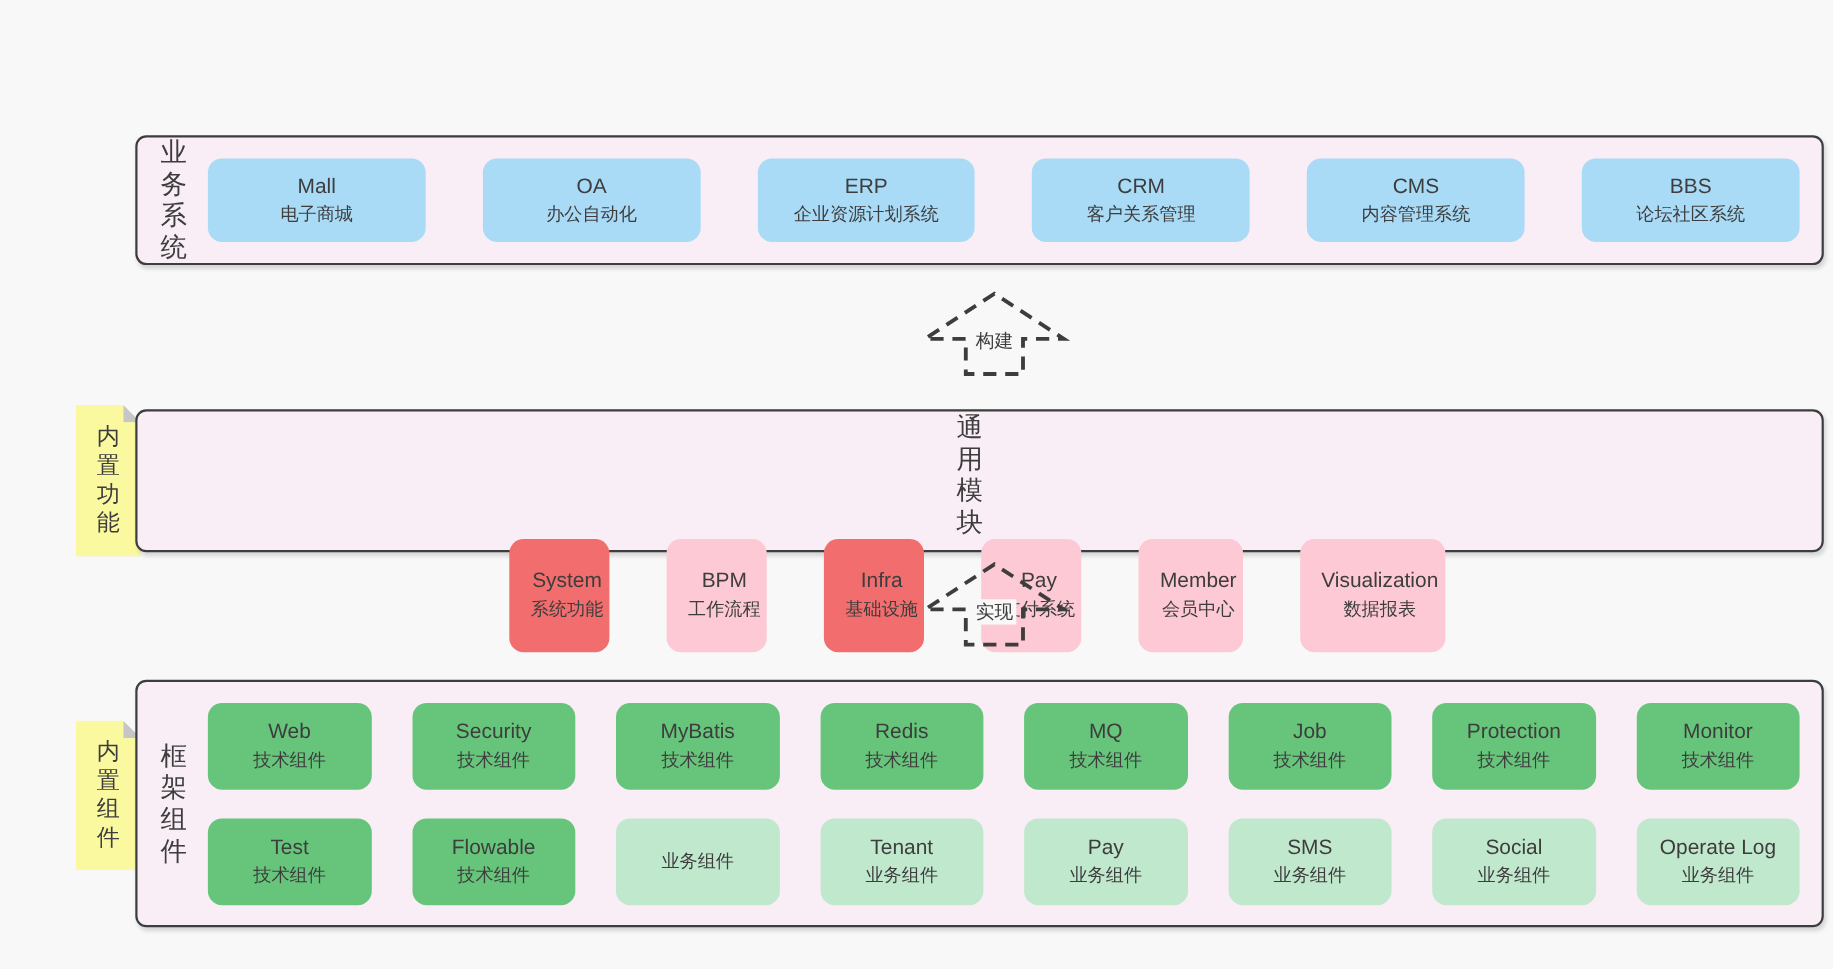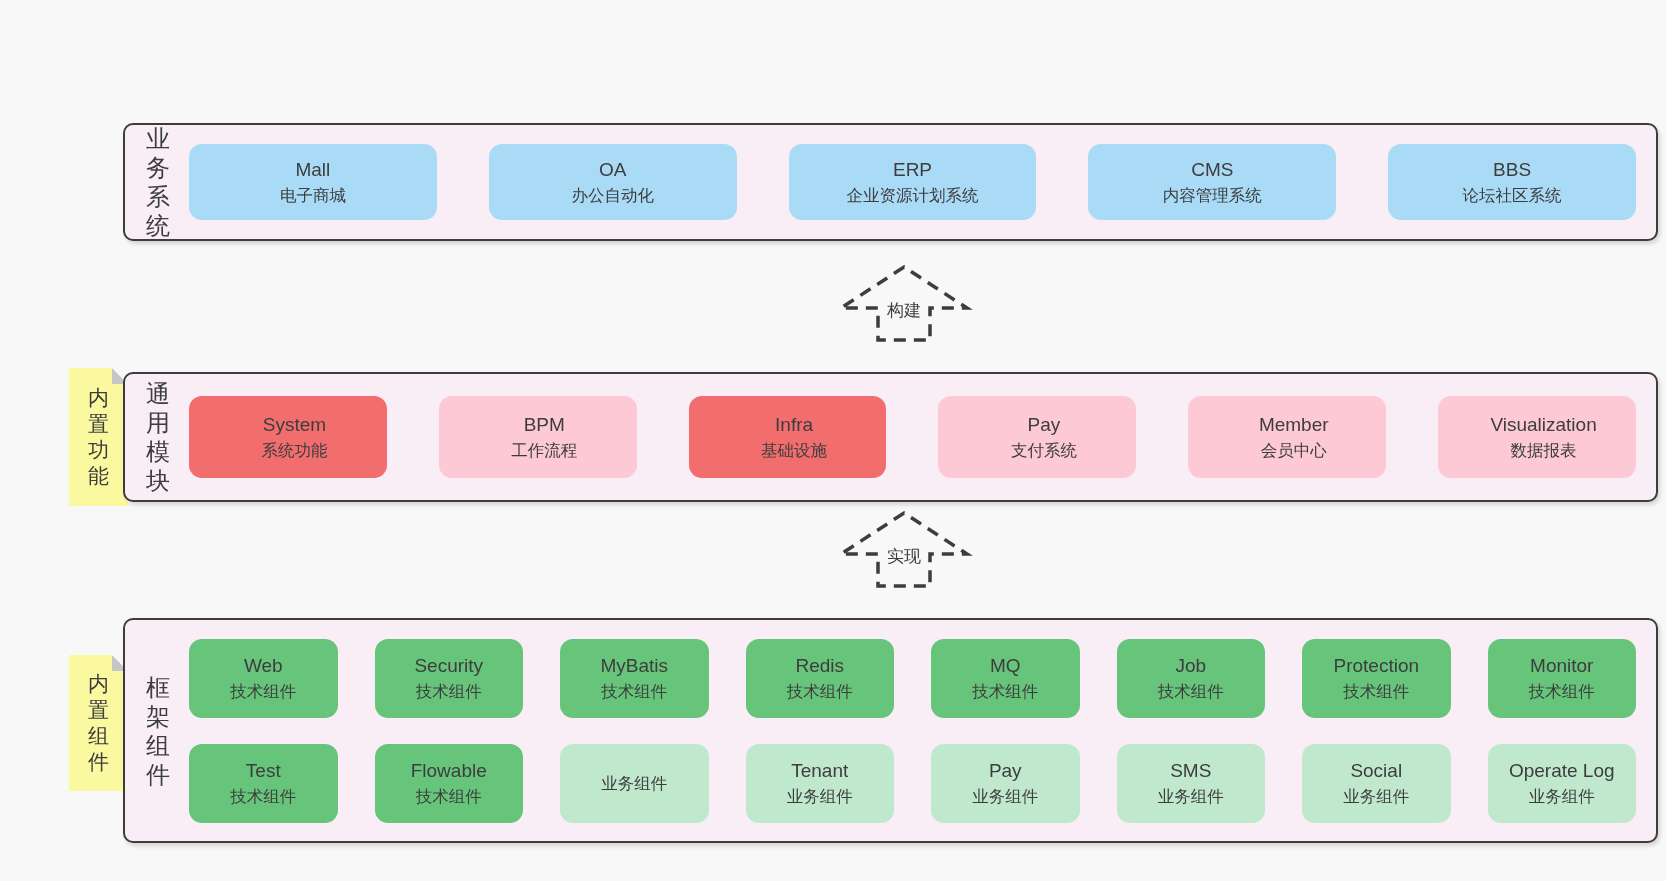--- a/index.html
+++ b/index.html
@@ -15,36 +15,36 @@
     font-family:"Liberation Sans","DejaVu Sans",sans-serif;
     margin-left:31px;
   }
   .band{
     position:absolute;left:92px;width:1535px;box-sizing:border-box;
     background:var(--container-bg);border:2px solid var(--container-border);
     border-radius:10px;box-shadow:2px 3px 4px rgba(0,0,0,0.14);
     display:flex;align-items:center;padding:0 20px 0 16px;z-index:1;
   }
   #band-top{top:123px;height:118px;}
-  #band-mid{top:372px;height:130px;}
+  #band-mid{top:372px;height:130px;flex-direction:column;}
   #band-bottom{top:618px;height:225px;}
   .vlabel{
     width:30px;min-width:30px;margin:0 16px 0 2px;font-size:24px;line-height:29px;
     word-break:break-all;text-align:center;color:var(--text);
   }
   .boxes{flex:1;display:flex;align-items:center;}
   .cols6{gap:52px;}
   .cols8{gap:37px;}
   .rows{flex:1;display:flex;flex-direction:column;gap:26px;}
   .box{
     flex:1;height:76px;border-radius:13px;display:flex;flex-direction:column;
     justify-content:center;align-items:center;text-align:center;padding:2px 6px;
     box-sizing:border-box;
   }
-  #band-mid .box{height:82px;padding-left:19px;}
+  #band-mid .box{height:103px;padding-left:19px;}
   #band-bottom .box{height:79px;}
   .box-name{font-size:19px;line-height:1.3;}
   .box-desc{font-size:16.5px;line-height:1.3;margin-top:2px;}
   .blue{background:var(--blue);} .red{background:var(--red);}
   .pink{background:var(--pink);} .green-dark{background:var(--green-dark);}
   .green-light{background:var(--green-light);}
   .sticky{
     position:absolute;left:38px;width:59px;background:var(--sticky-yellow);z-index:0;
     clip-path:polygon(0 0,calc(100% - 16px) 0,100% 16px,100% 100%,0 100%);
     display:flex;align-items:center;justify-content:center;
@@ -84,20 +84,24 @@
       </div>
       <div class="box blue">
         <div class="box-name">OA</div>
         <div class="box-desc">办公自动化</div>
       </div>
       <div class="box blue">
         <div class="box-name">ERP</div>
         <div class="box-desc">企业资源计划系统</div>
       </div>
       <div class="box blue">
+        <div class="box-name">CRM</div>
+        <div class="box-desc">客户关系管理</div>
+      </div>
+      <div class="box blue">
         <div class="box-name">CMS</div>
         <div class="box-desc">内容管理系统</div>
       </div>
       <div class="box blue">
         <div class="box-name">BBS</div>
         <div class="box-desc">论坛社区系统</div>
       </div>
     </div>
   </div>
 

